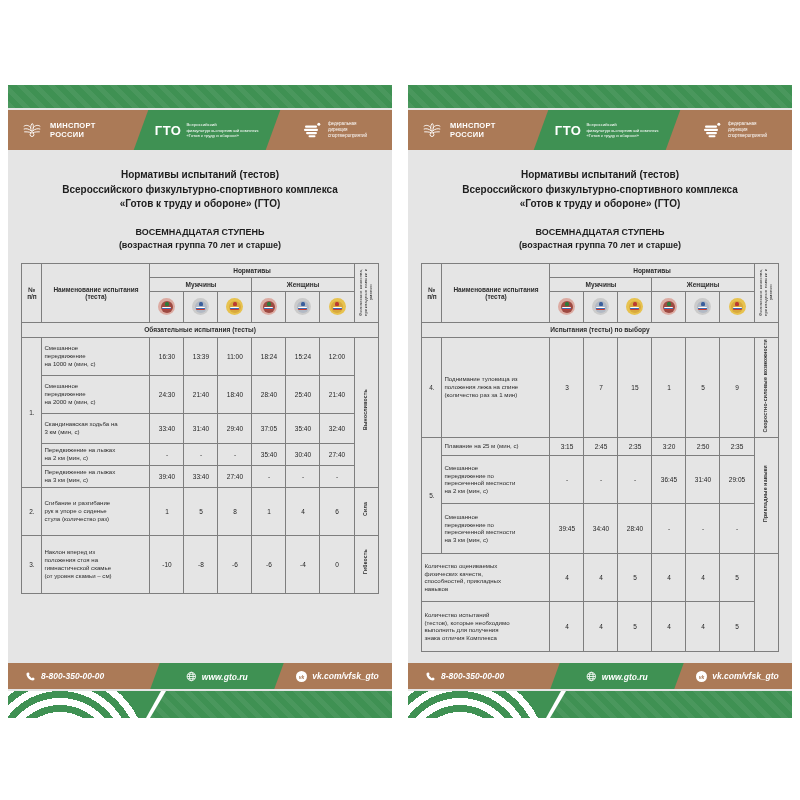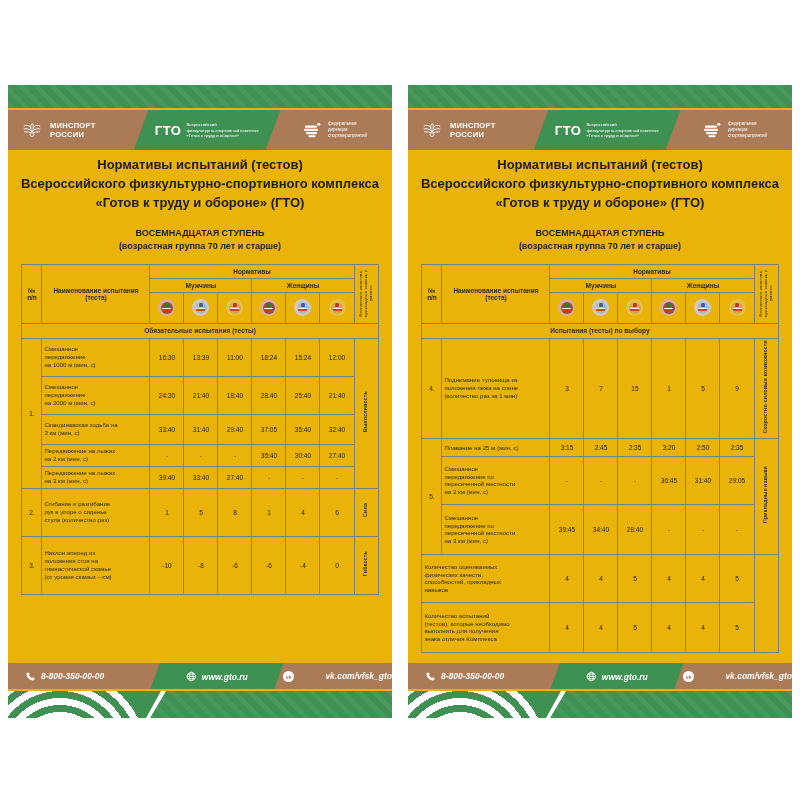--- a/index.html
+++ b/index.html
@@ -1,20 +1,20 @@
 <!DOCTYPE html>
 <html><head>
 <meta charset="utf-8">
 <style>
   html,body{margin:0;padding:0}
   body{
     width:800px;height:800px;position:relative;background:#ffffff;
     font-family:"Liberation Sans", sans-serif;color:#2c2c2c;overflow:hidden;
   }
-  .sheet{position:absolute;top:85px;width:384px;height:633px;display:flex;flex-direction:column;background:#eab308}
+  .sheet{position:absolute;top:85px;width:384px;height:633px;display:flex;flex-direction:column;background:#e5e5e5}
   #sheet-left{left:8px}
   #sheet-right{left:408px}
 
   
   .band-top{
     height:23px;background:#3F9153;
     background-image:repeating-linear-gradient(45deg, rgba(255,255,255,.06) 0 5px, rgba(255,255,255,0) 5px 11px);
   }
   .logo-band{height:40px;background:#AB7A57;margin-top:2px;display:flex;align-items:stretch}
   .seg{display:flex;align-items:center}
@@ -22,21 +22,21 @@
   .minsport-text{color:#fff;font-weight:bold;font-size:7.5px;line-height:1.2;letter-spacing:.3px;white-space:pre-line}
   .seg-gto{flex:0 0 132px;background:#3F9153;transform:skewX(-20deg);margin:0 4px;display:flex;align-items:center;justify-content:center}
   .seg-gto-inner{transform:skewX(20deg);display:flex;align-items:center;gap:5px;padding:0 4px}
   .gto-logo{color:#fff;font-weight:bold;font-size:13px;letter-spacing:.5px}
   .gto-label{color:#fff;font-size:4.3px;line-height:1.3;white-space:pre-line}
   .seg-dir{flex:1;justify-content:center;gap:6px}
   .dir-label{color:#fff;font-size:4.5px;line-height:1.3;white-space:pre-line}
   .ic{display:block}
 
   
-  .doc-title{margin-top:6px;text-align:center;font-weight:bold;font-size:13px;line-height:1.45;color:#1d1d1d}
+  .doc-title{margin-top:18px;text-align:center;font-weight:bold;font-size:10px;line-height:1.45;color:#1d1d1d}
   .stage-block{margin-top:14px;text-align:center;font-weight:bold;font-size:9px;line-height:1.5;color:#1d1d1d}
 
   
   .norm-table{border-collapse:collapse;table-layout:fixed;width:356px;margin:10px auto 0 auto}
   .norm-table td,.norm-table th{border:1px solid #7e7e7e;padding:1px 2px;vertical-align:middle}
   .norm-table th{font-weight:bold;font-size:6.5px;text-align:center}
   .w-num{width:20px}.w-name{width:108px}.w-val{width:34px}.w-qual{width:24px}
   .hrow1 th,.hrow2 th{height:11px}
   .badge-row th{height:26px;text-align:center;padding:2px 0}
   .section-row td{font-weight:bold;text-align:center;font-size:6.6px;height:12px;padding:1px}
@@ -67,21 +67,21 @@
   .b-gold .b-fig{background:#BB3A32}
   .b-flag{position:absolute;left:4px;right:4px;top:8.8px;height:2.8px;border-radius:1px;
     background:linear-gradient(180deg,#ffffff 0 33%,#3B6BB5 33% 66%,#CC3B30 66% 100%)}
 
   
   .foot-band{margin-top:auto;height:26px;background:#AB7A57;display:flex;align-items:stretch}
   .f-seg{display:flex;align-items:center;color:#fff;font-weight:bold;font-style:italic;font-size:8.5px;gap:5px}
   .f-left{flex:0 0 126px;padding-left:17px}
   .f-mid{flex:0 0 124px;background:#3F9153;transform:skewX(-20deg);margin:0 4px;justify-content:center}
   .f-mid-inner{transform:skewX(20deg);display:flex;align-items:center;gap:5px}
-  .f-right{flex:1;justify-content:space-between}
+  .f-right{flex:1;justify-content:center}
   .band-bottom{height:27px;background:#3F9153;margin-top:2px;position:relative;overflow:hidden;
     background-image:repeating-linear-gradient(45deg, rgba(255,255,255,.06) 0 5px, rgba(255,255,255,0) 5px 11px);}
   .arcs{position:absolute;left:0;top:0;bottom:0;width:158px;background:#fff;
     clip-path:polygon(0 0,100% 0,calc(100% - 16px) 100%,0 100%)}
   .arcs::before{content:"";position:absolute;left:0;top:0;bottom:0;right:5px;
     clip-path:polygon(0 0,100% 0,calc(100% - 15px) 100%,0 100%);
     background:radial-gradient(circle at 52px 66px,
       #3F9153 0 24px,#ffffff 24px 31px,#3F9153 31px 38px,#ffffff 38px 45px,
       #3F9153 45px 52px,#ffffff 52px 59px,#3F9153 59px 66px,#ffffff 66px 73px,
       #3F9153 73px 80px,#ffffff 80px 87px,#3F9153 87px)}

